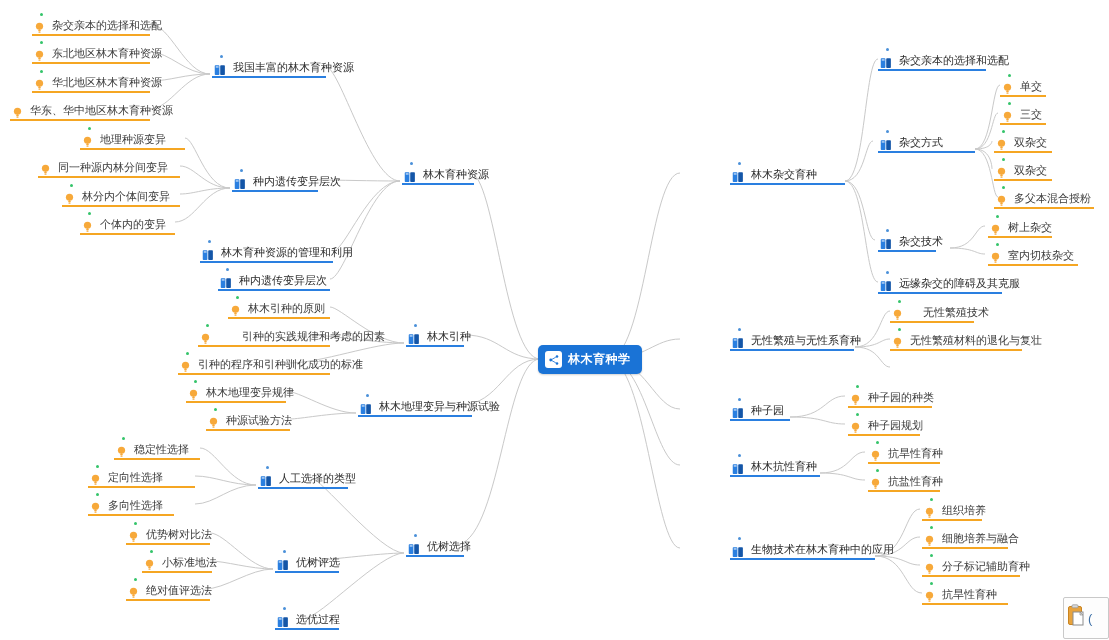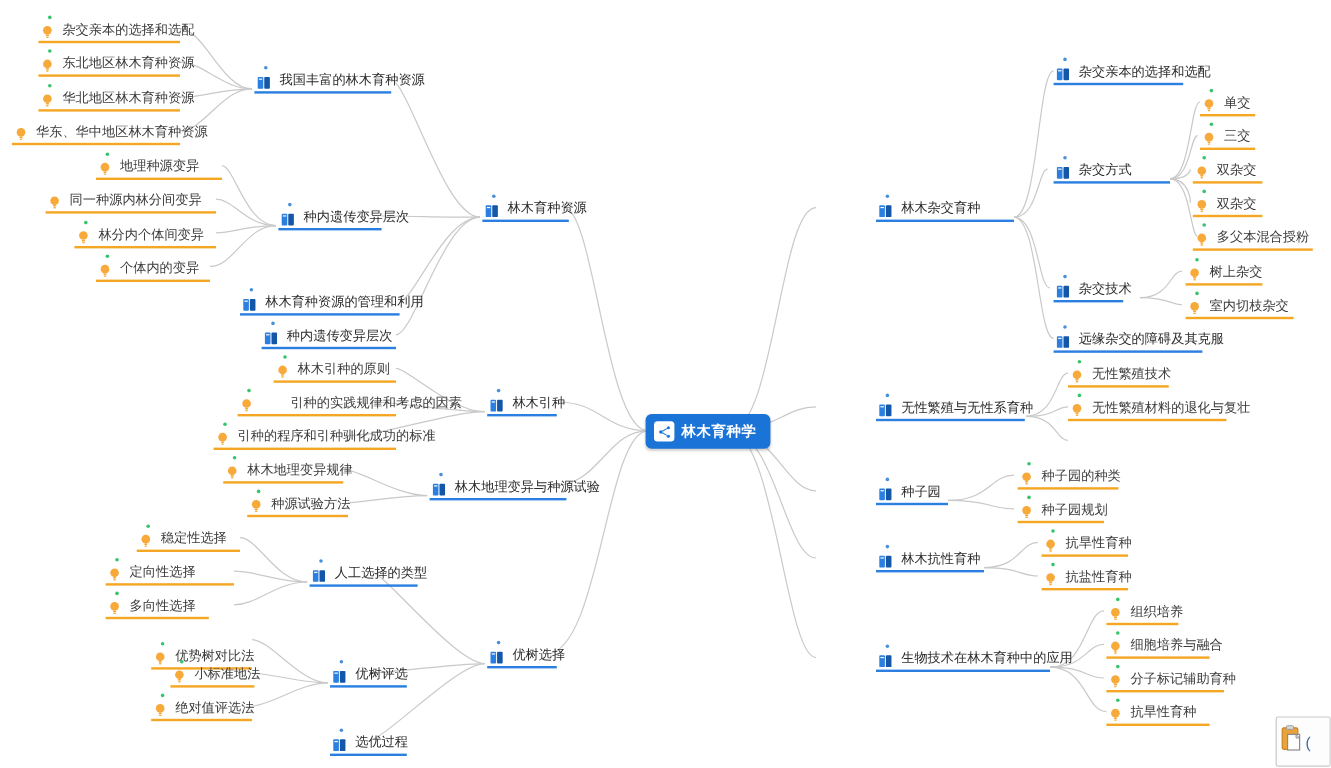--- a/index.html
+++ b/index.html
@@ -440,21 +440,21 @@
     <span class="dot green" style="left:8px; top:-3px;"></span>
     <span class="bulb-ico"><svg width="11" height="12" viewBox="0 0 12 14">
           <circle cx="6" cy="5" r="4.2" fill="#f7a93a"></circle>
           <rect x="4.4" y="9.2" width="3.2" height="1.5" rx=".7" fill="#f7a93a"></rect>
           <rect x="4.8" y="11.2" width="2.4" height="1.3" rx=".6" fill="#f7a93a"></rect>
         </svg></span>
     <span class="lbl">多向性选择</span>
     <span class="underline" style="width:86px;"></span>
   </div>
 
-  <div class="node lnode" style="left:126px; top:538px; width:84px;">
+  <div class="node lnode" style="left:126px; top:525px; width:84px;">
     <span class="dot green" style="left:8px; top:-3px;"></span>
     <span class="bulb-ico"><svg width="11" height="12" viewBox="0 0 12 14">
           <circle cx="6" cy="5" r="4.2" fill="#f7a93a"></circle>
           <rect x="4.4" y="9.2" width="3.2" height="1.5" rx=".7" fill="#f7a93a"></rect>
           <rect x="4.8" y="11.2" width="2.4" height="1.3" rx=".6" fill="#f7a93a"></rect>
         </svg></span>
     <span class="lbl">优势树对比法</span>
     <span class="underline" style="width:84px;"></span>
   </div>
   <div class="node lnode" style="left:142px; top:553px; width:70px;">
@@ -634,21 +634,21 @@
     <span class="dot green" style="left:8px; top:-3px;"></span>
     <span class="bulb-ico"><svg width="11" height="12" viewBox="0 0 12 14">
           <circle cx="6" cy="5" r="4.2" fill="#f7a93a"></circle>
           <rect x="4.4" y="9.2" width="3.2" height="1.5" rx=".7" fill="#f7a93a"></rect>
           <rect x="4.8" y="11.2" width="2.4" height="1.3" rx=".6" fill="#f7a93a"></rect>
         </svg></span>
     <span class="lbl">室内切枝杂交</span>
     <span class="underline" style="width:90px;"></span>
   </div>
 
-  <div class="node lnode" style="left:890px; top:303px; width:84px;">
+  <div class="node lnode" style="left:890px; top:303px; width:84px;gap:13px;">
     <span class="dot green" style="left:8px; top:-3px;"></span>
     <span class="bulb-ico"><svg width="11" height="12" viewBox="0 0 12 14">
           <circle cx="6" cy="5" r="4.2" fill="#f7a93a"></circle>
           <rect x="4.4" y="9.2" width="3.2" height="1.5" rx=".7" fill="#f7a93a"></rect>
           <rect x="4.8" y="11.2" width="2.4" height="1.3" rx=".6" fill="#f7a93a"></rect>
         </svg></span>
     <span class="lbl">无性繁殖技术</span>
     <span class="underline" style="width:84px;"></span>
   </div>
   <div class="node lnode" style="left:890px; top:331px; width:132px;">

